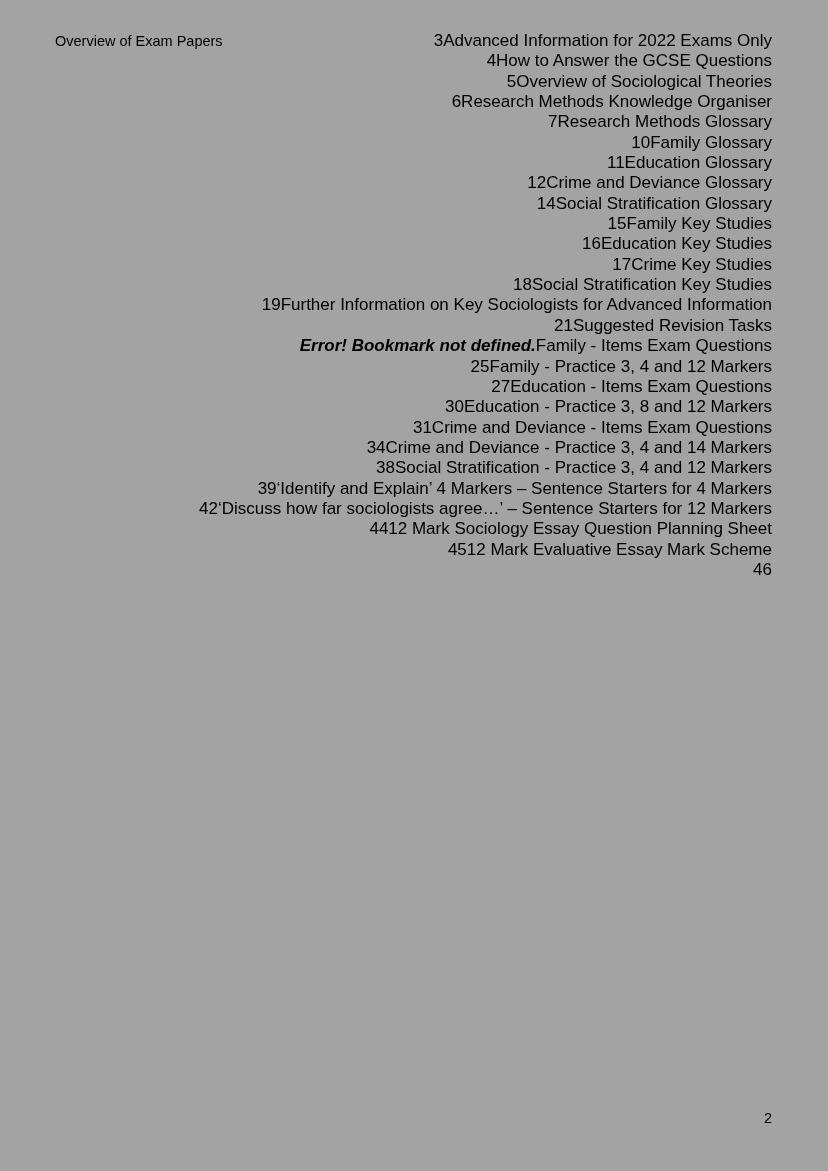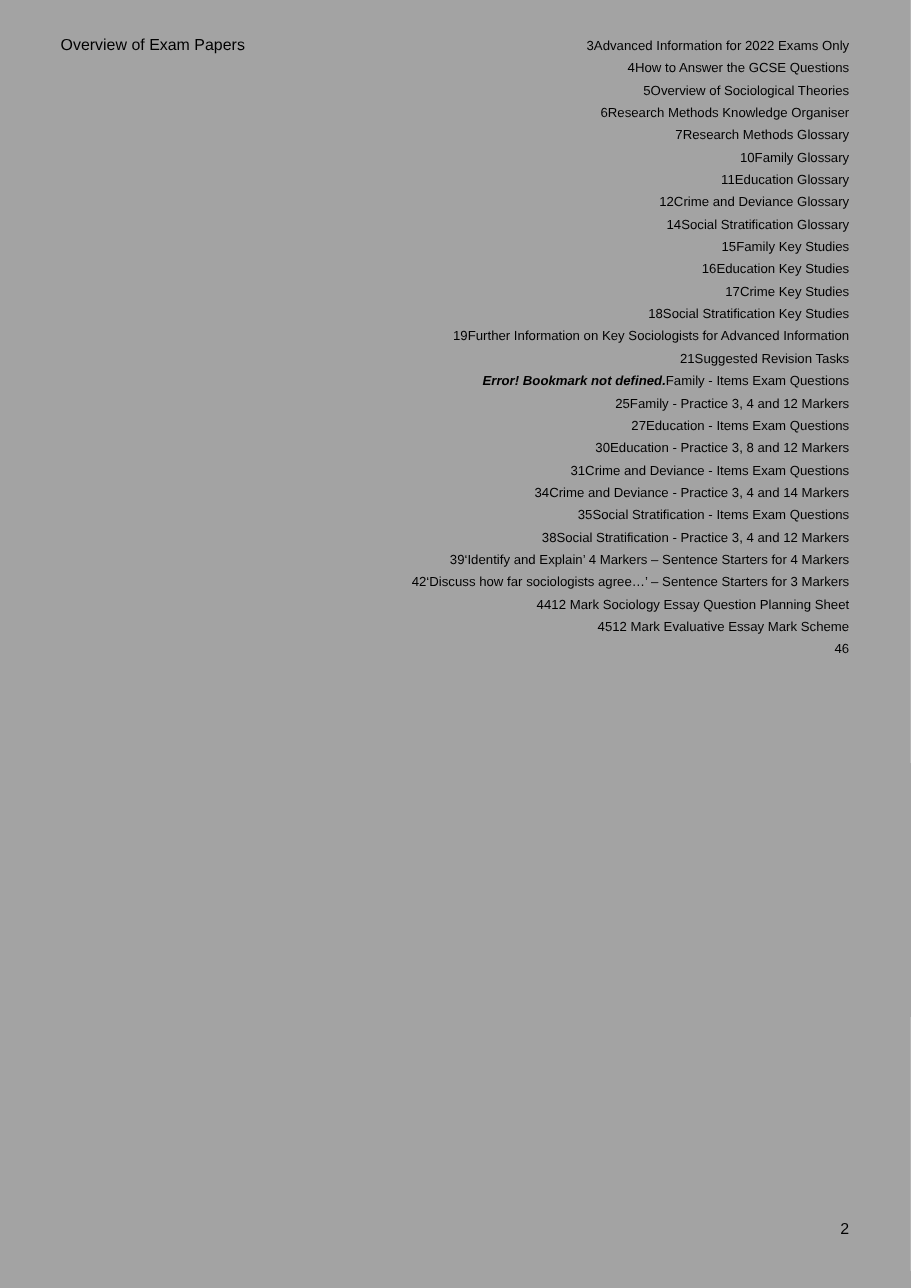--- a/index.html
+++ b/index.html
@@ -28,21 +28,21 @@
       font-size: 14.5px;
       line-height: 20px;
       white-space: nowrap;
     }
     .toc {
       position: absolute;
       right: 56px;
       top: 31px;
       width: 600px;
       text-align: right;
-      font-size: 12px;
+      font-size: 17px;
       line-height: 20.35px;
     }
     .toc-line {
       white-space: nowrap;
       display: block;
     }
     .toc-line .bold {
       font-weight: bold;
       font-style: italic;
     }
@@ -75,23 +75,22 @@
     <span class="toc-line"><span>17Crime Key Studies</span></span>
     <span class="toc-line"><span>18Social Stratification Key Studies</span></span>
     <span class="toc-line"><span>19Further Information on Key Sociologists for Advanced Information</span></span>
     <span class="toc-line"><span>21Suggested Revision Tasks</span></span>
     <span class="toc-line"><span class="bold">Error! Bookmark not defined.</span><span>Family - Items Exam Questions</span></span>
     <span class="toc-line"><span>25Family - Practice 3, 4 and 12 Markers</span></span>
     <span class="toc-line"><span>27Education - Items Exam Questions</span></span>
     <span class="toc-line"><span>30Education - Practice 3, 8 and 12 Markers</span></span>
     <span class="toc-line"><span>31Crime and Deviance - Items Exam Questions</span></span>
     <span class="toc-line"><span>34Crime and Deviance - Practice 3, 4 and 14 Markers</span></span>
-    <span class="toc-line"><span>35Social Stratification - Items Exam Questions</span></span>
     <span class="toc-line"><span>38Social Stratification - Practice 3, 4 and 12 Markers</span></span>
     <span class="toc-line"><span>39‘Identify and Explain’ 4 Markers – Sentence Starters for 4 Markers</span></span>
-    <span class="toc-line"><span>42‘Discuss how far sociologists agree…’ – Sentence Starters for 3 Markers</span></span>
+    <span class="toc-line"><span>42‘Discuss how far sociologists agree…’ – Sentence Starters for 12 Markers</span></span>
     <span class="toc-line"><span>4412 Mark Sociology Essay Question Planning Sheet</span></span>
     <span class="toc-line"><span>4512 Mark Evaluative Essay Mark Scheme</span></span>
     <span class="toc-line"><span>46</span></span>
   </div>
 
   <div class="page-number">2</div>
 </div>
 
 </body></html>

